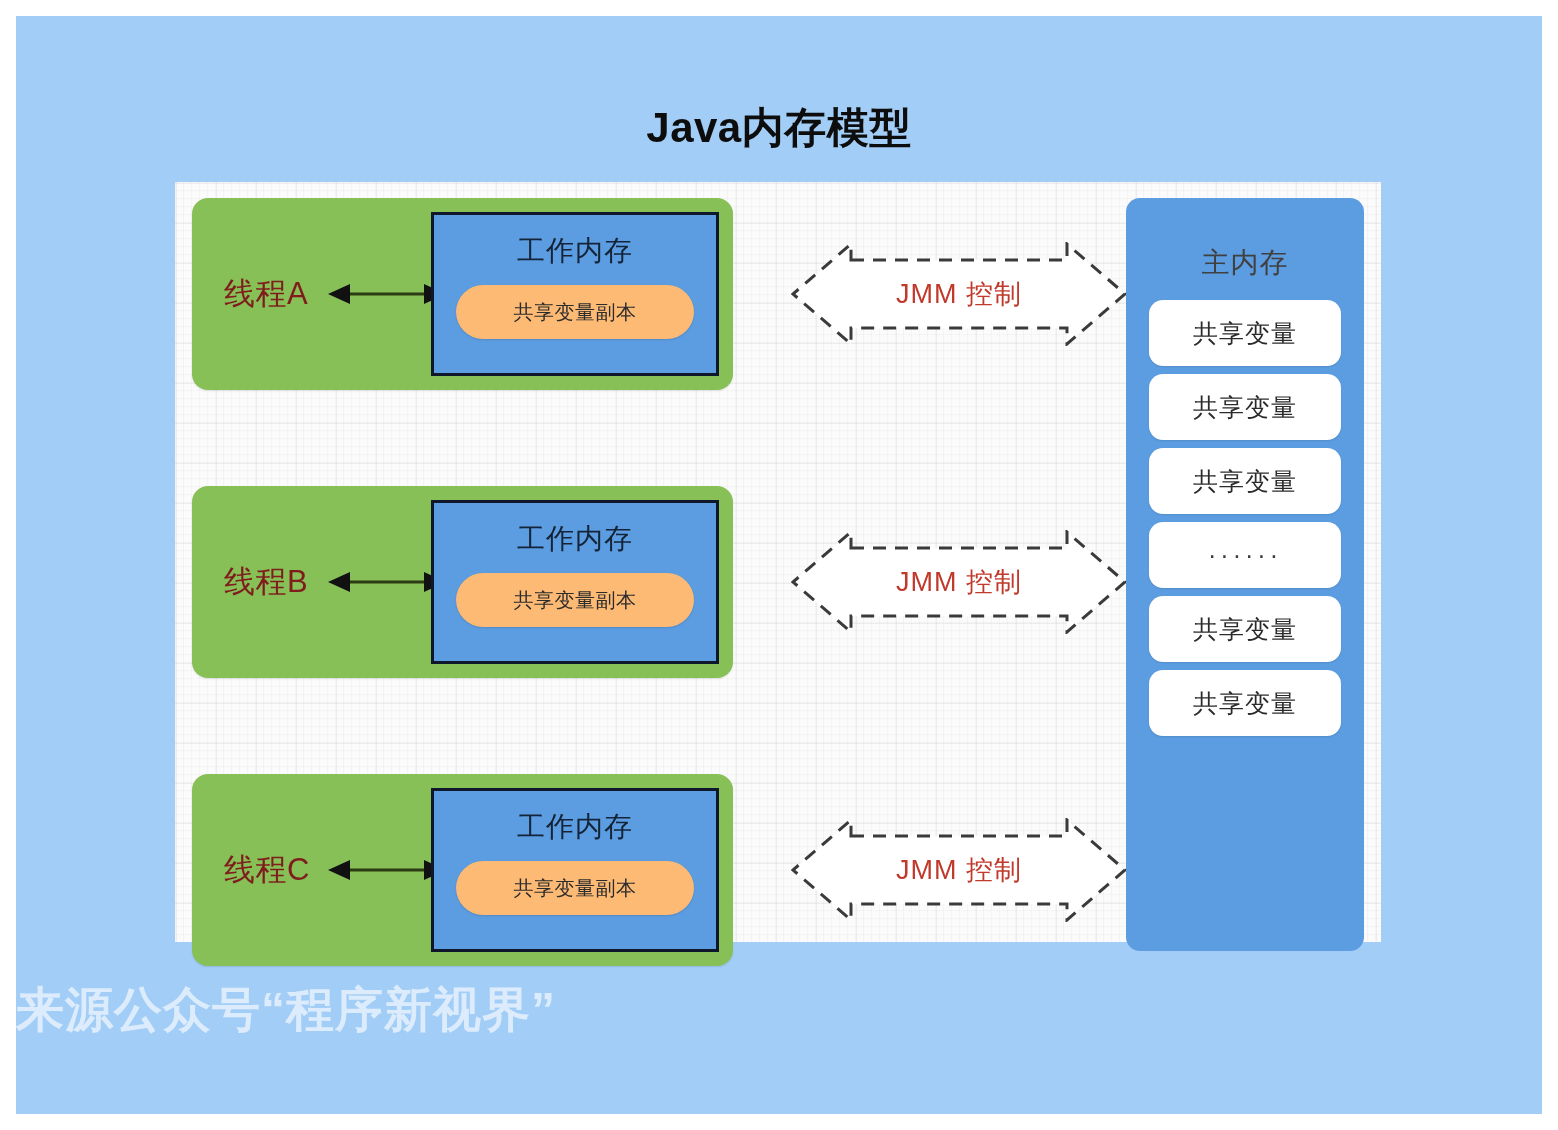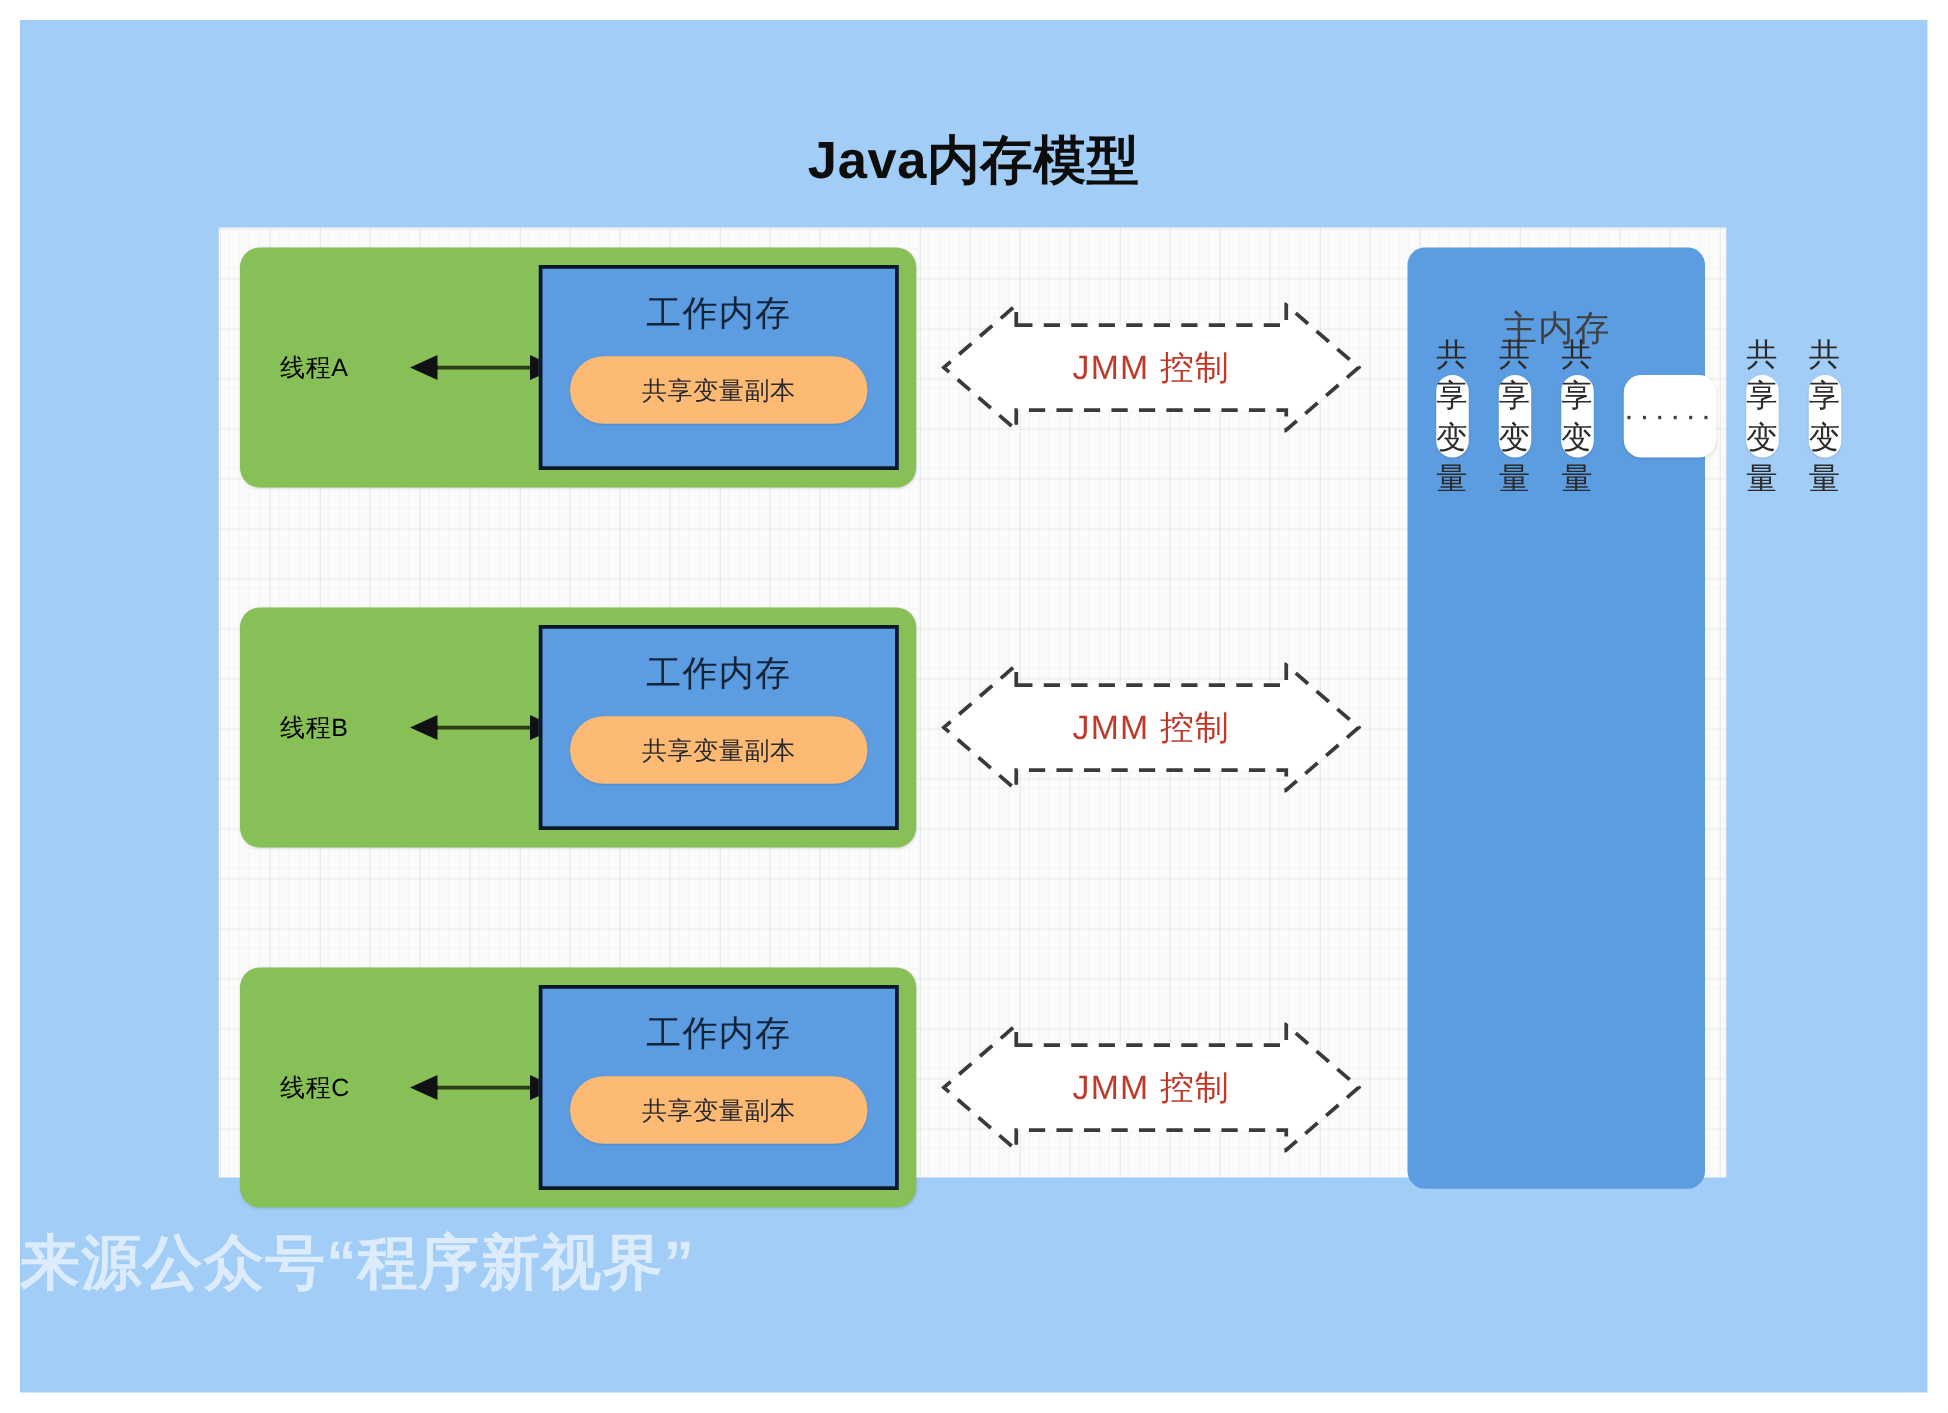--- a/index.html
+++ b/index.html
@@ -67,22 +67,22 @@
   }
   .thread-row.r1 { top: 16px; }
   .thread-row.r2 { top: 304px; }
   .thread-row.r3 { top: 592px; }
 
   .thread-label {
     position: absolute;
     left: 32px;
     top: 50%;
     transform: translateY(-50%);
-    font-size: 20px;
-    color: #000000;
+    font-size: 31px;
+    color: #7f1d1d;
     white-space: nowrap;
     letter-spacing: 0.5px;
   }
 
   
   .bi-arrow {
     position: absolute;
     left: 136px;
     top: 50%;
     transform: translateY(-50%);
@@ -124,21 +124,21 @@
     justify-content: center;
     font-size: 20px;
     color: #2b2b2b;
     letter-spacing: 0.5px;
     box-shadow: 0 1px 2px rgba(0,0,0,0.12);
   }
 
   
   .jmm {
     position: absolute;
-    left: 578px;
+    left: 616px;
     width: 336px;
     height: 104px;
   }
   .jmm.r1 { top: 60px; }
   .jmm.r2 { top: 348px; }
   .jmm.r3 { top: 636px; }
   .jmm svg { display: block; width: 100%; height: 100%; }
   .jmm-label {
     position: absolute;
     left: 0;
@@ -173,21 +173,22 @@
     font-size: 28px;
     color: #404040;
     letter-spacing: 1px;
   }
   .var-list {
     position: absolute;
     left: 23px;
     right: 23px;
     top: 102px;
     display: flex;
-    gap: 24px;
+    flex-direction: column;
+    gap: 8px;
   }
   .var-pill {
     height: 66px;
     background: #ffffff;
     border-radius: 14px;
     display: flex;
     align-items: center;
     justify-content: center;
     font-size: 25px;
     color: #2b2b2b;

